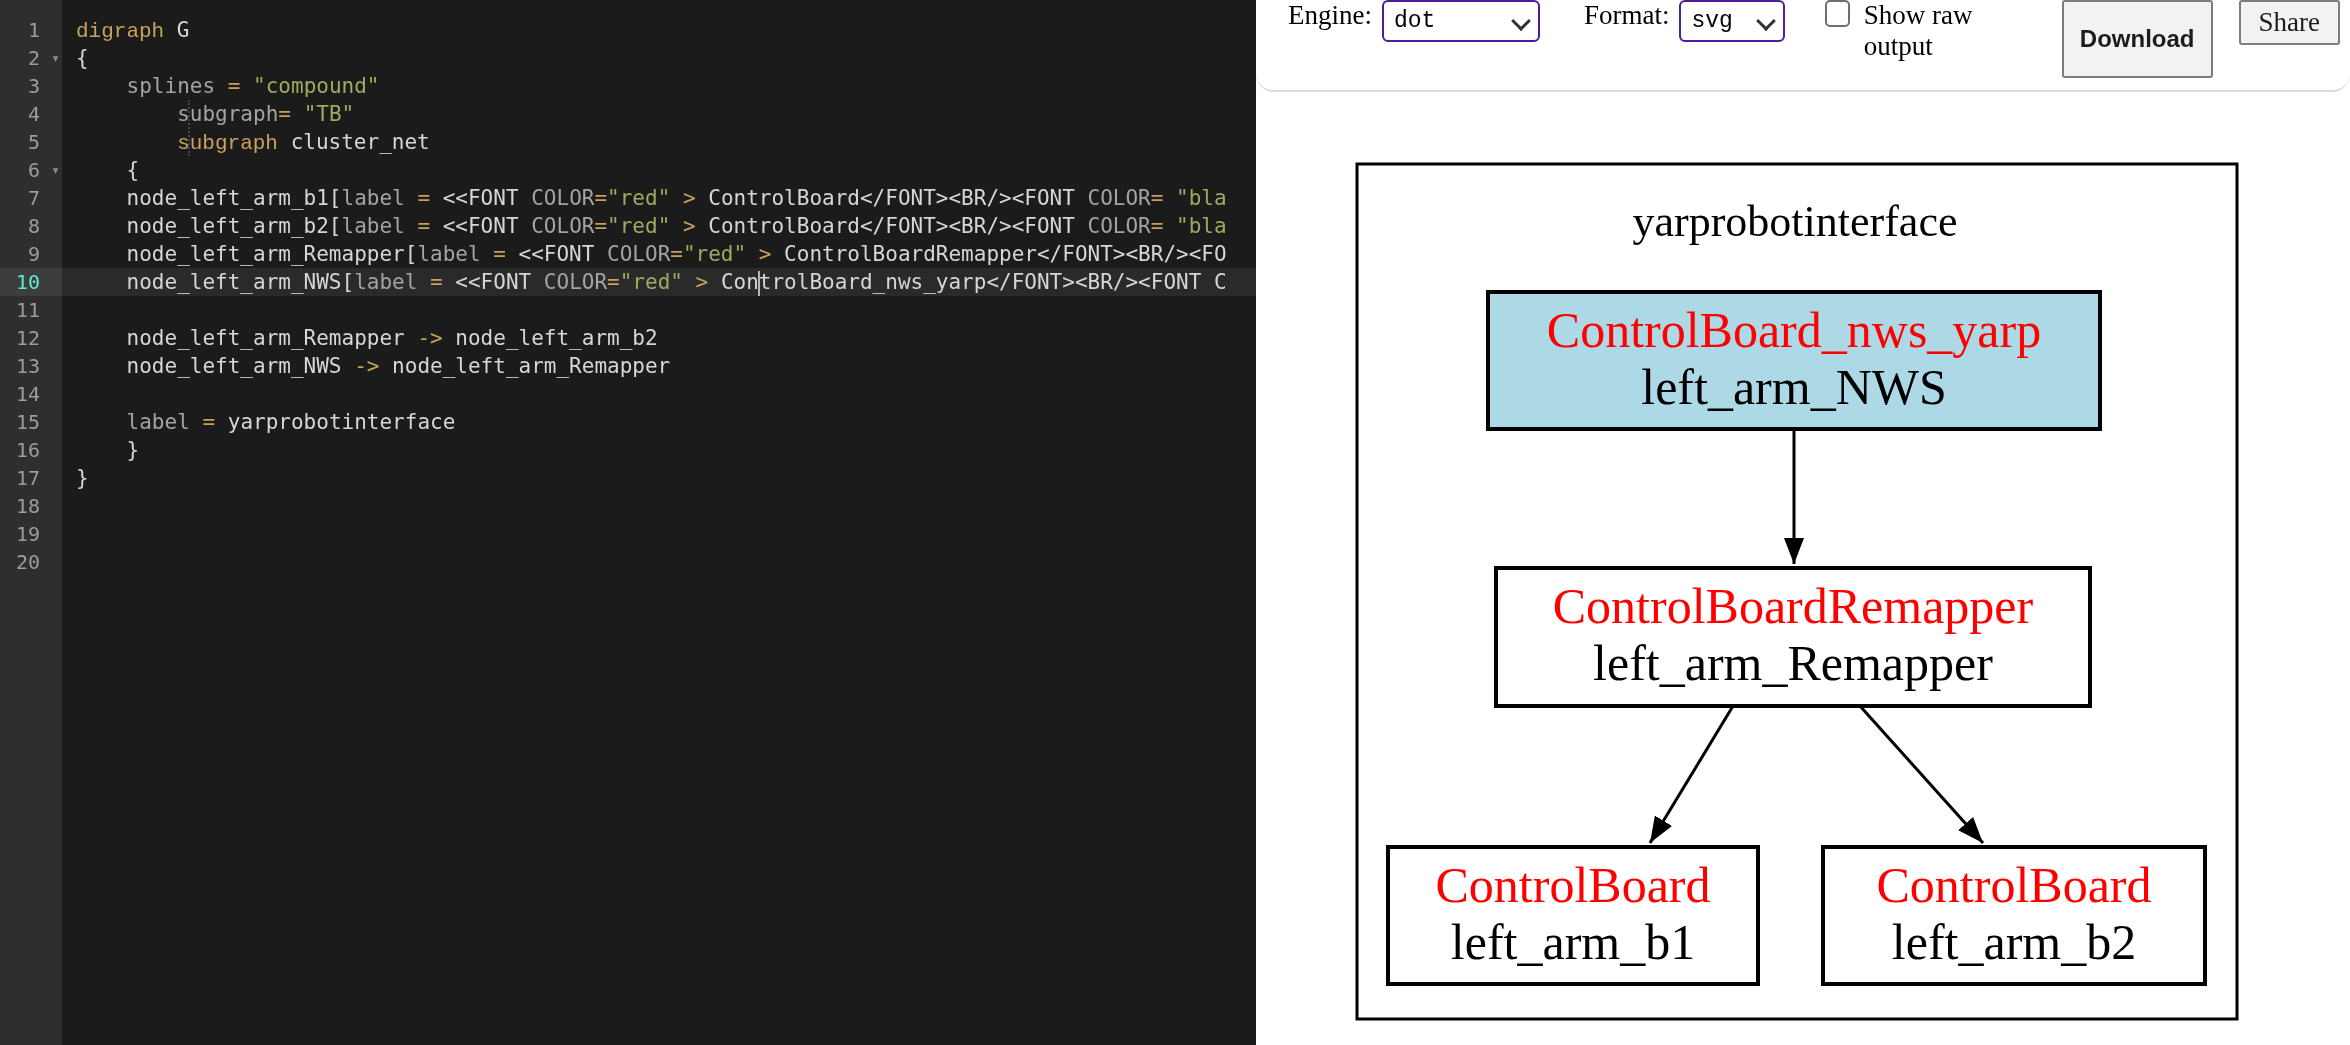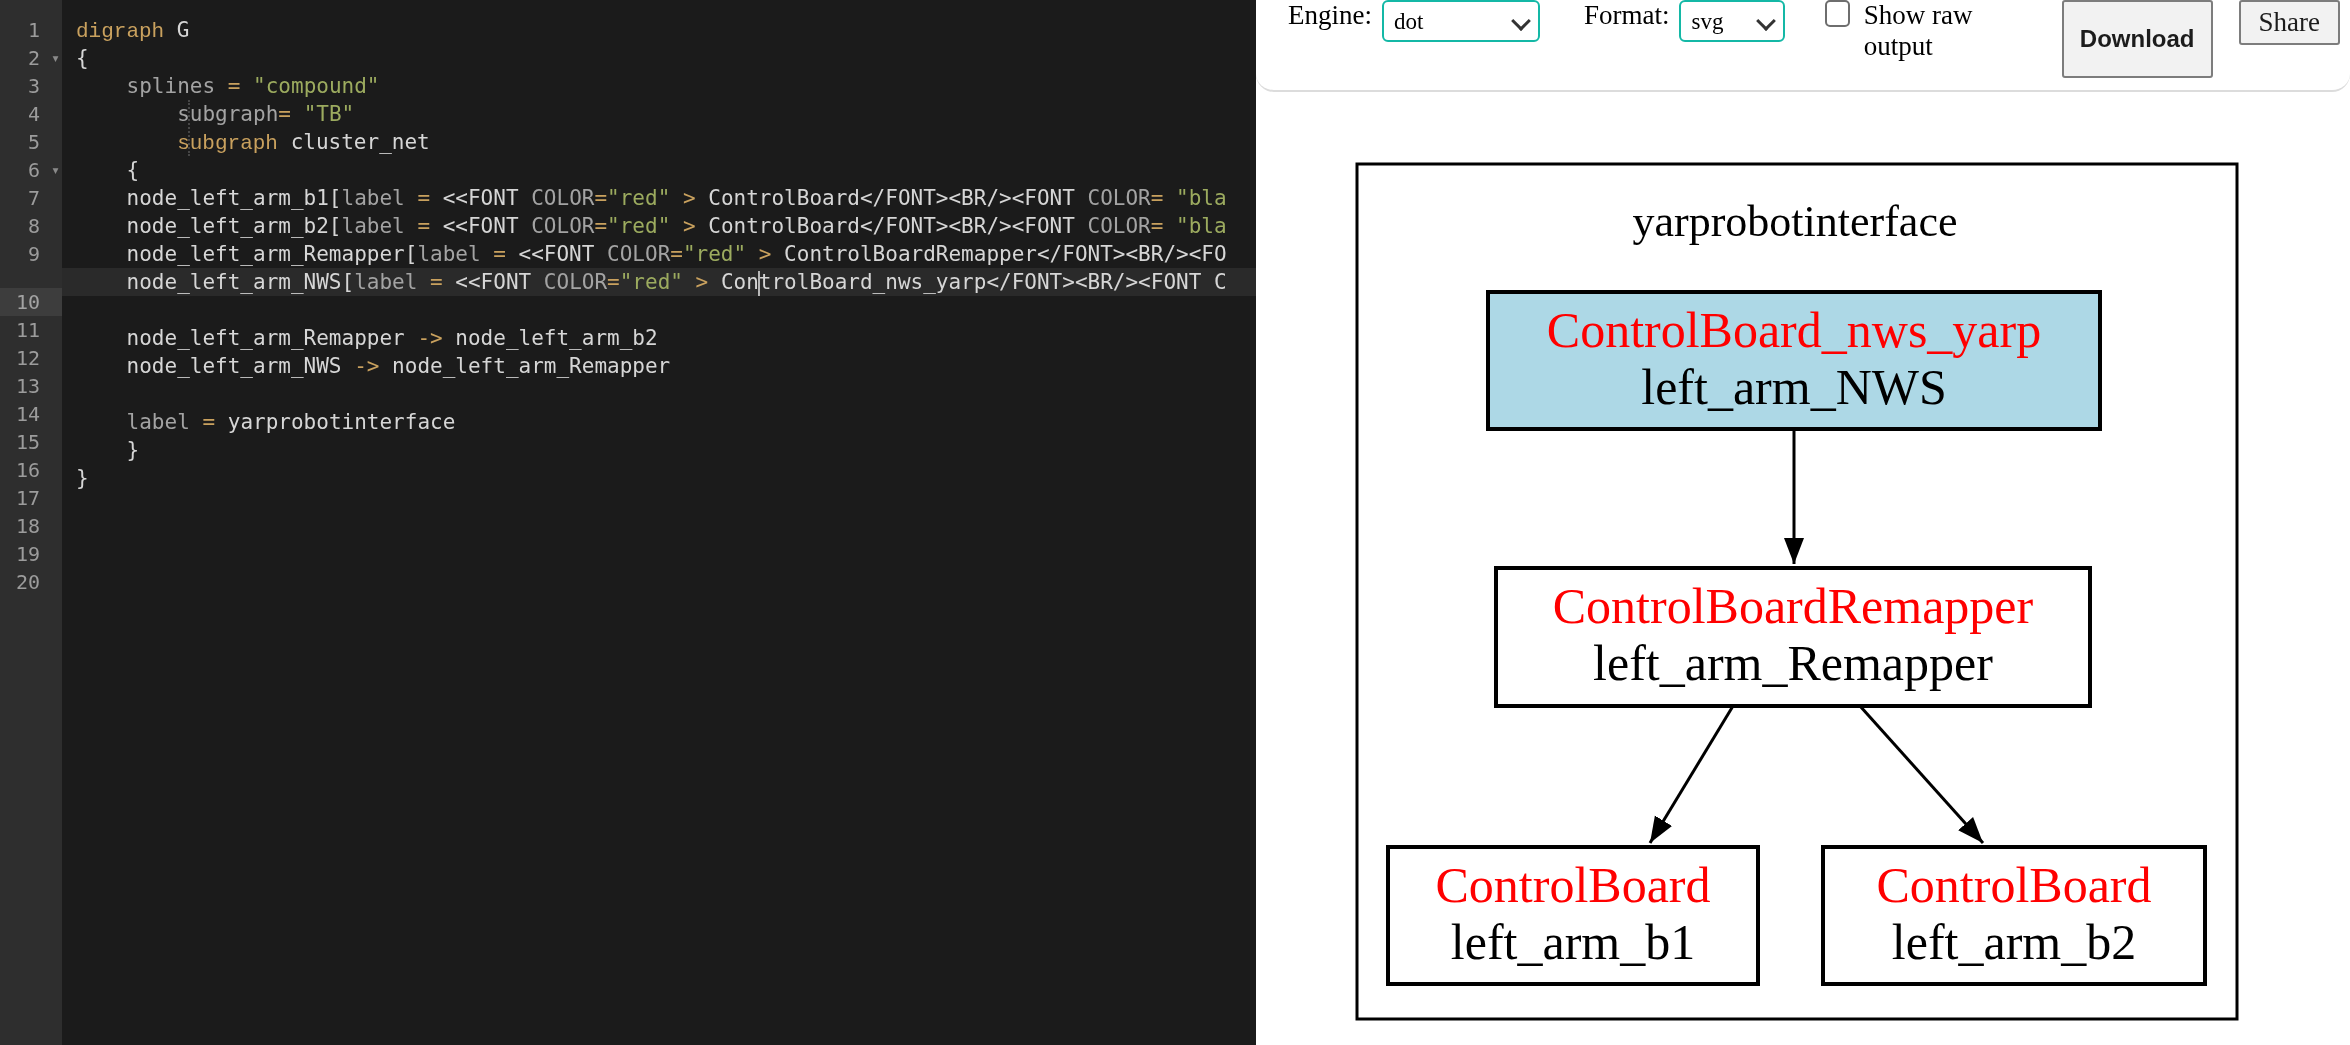--- a/index.html
+++ b/index.html
@@ -8,21 +8,21 @@
 
   
   .editor { position:absolute; left:0; top:0; width:1256px; height:1045px;
             background:#1b1b1b; font-family:"DejaVu Sans Mono", monospace; }
   .gutter { position:absolute; left:0; top:0; width:62px; height:1045px;
             background:#2e2e2e; }
   .code-area { position:absolute; left:62px; top:0; right:0; height:1045px; overflow:hidden; }
   .rows { position:absolute; left:0; top:16px; right:0; }
   .gutter-cell { position:relative; height:28px; line-height:28px; text-align:right;
                  padding-right:22px; font-size:20px; color:#9c9c9c; }
-  .gutter-cell.active { background:#3d3d3d; color:#a3a3a3;margin-top:20px; }
+  .gutter-cell.active { background:#3d3d3d; color:#5eead4; }
   .fold { position:absolute; right:2px; top:0; font-size:15px; color:#8a8a8a; }
   .code-line { height:28px; line-height:28px; font-size:21px; white-space:pre;
                padding-left:14px; color:#d6d6d6; }
   .code-line.active { background:#2a2a2a; }
   .c-k { color:#c9a15e;font-family:Liberation Mono, monospace; }
   .c-t { color:#d6d6d6; }
   .c-a { color:#a3a3a3; }
   .c-o { color:#c9a15e; }
   .c-s { color:#9cab5f; }
   .cursor { display:inline-block; width:2px; height:25px; margin:0 -1px;
@@ -31,22 +31,22 @@
                   border-left:2px dotted #464646; }
 
   
   .panel { position:absolute; left:1256px; top:0; width:1094px; height:1045px; background:#fff; }
   .toolbar { position:absolute; left:0; top:0; width:100%; height:92px;
              border-bottom:2px solid #dcdcdc; display:flex; align-items:flex-start;
              padding:0 10px 0 32px; background:#fff;border-radius:18px; }
   .tlabel { font-family:"Liberation Serif", serif; font-size:27px; color:#000; }
   .sel { position:relative; display:inline-block; }
   .sel select { appearance:none; -webkit-appearance:none; height:42px;
-                border:2px solid #14b8a6; border-radius:6px; background:#fff;
-                font-family:Liberation Serif, serif; font-size:23px; color:#000;
+                border:2px solid #4c1d95; border-radius:6px; background:#fff;
+                font-family:Liberation Mono, monospace; font-size:23px; color:#000;
                 padding:0 48px 0 10px; }
   .sel::after { content:""; position:absolute; right:12px; top:14px; width:11px; height:11px;
                 border-left:3px solid #333; border-bottom:3px solid #333;
                 transform:rotate(-45deg); pointer-events:none; }
   .sel-engine { margin:0 44px 0 10px; }
   .sel-engine select { width:158px; }
   .sel-format { margin:0 40px 0 10px; }
   .sel-format select { width:106px; }
   .rawbox { appearance:none; -webkit-appearance:none; width:27px; height:27px;
             border:2px solid #6e6e6e; border-radius:5px; background:#fff; margin-right:14px; }

